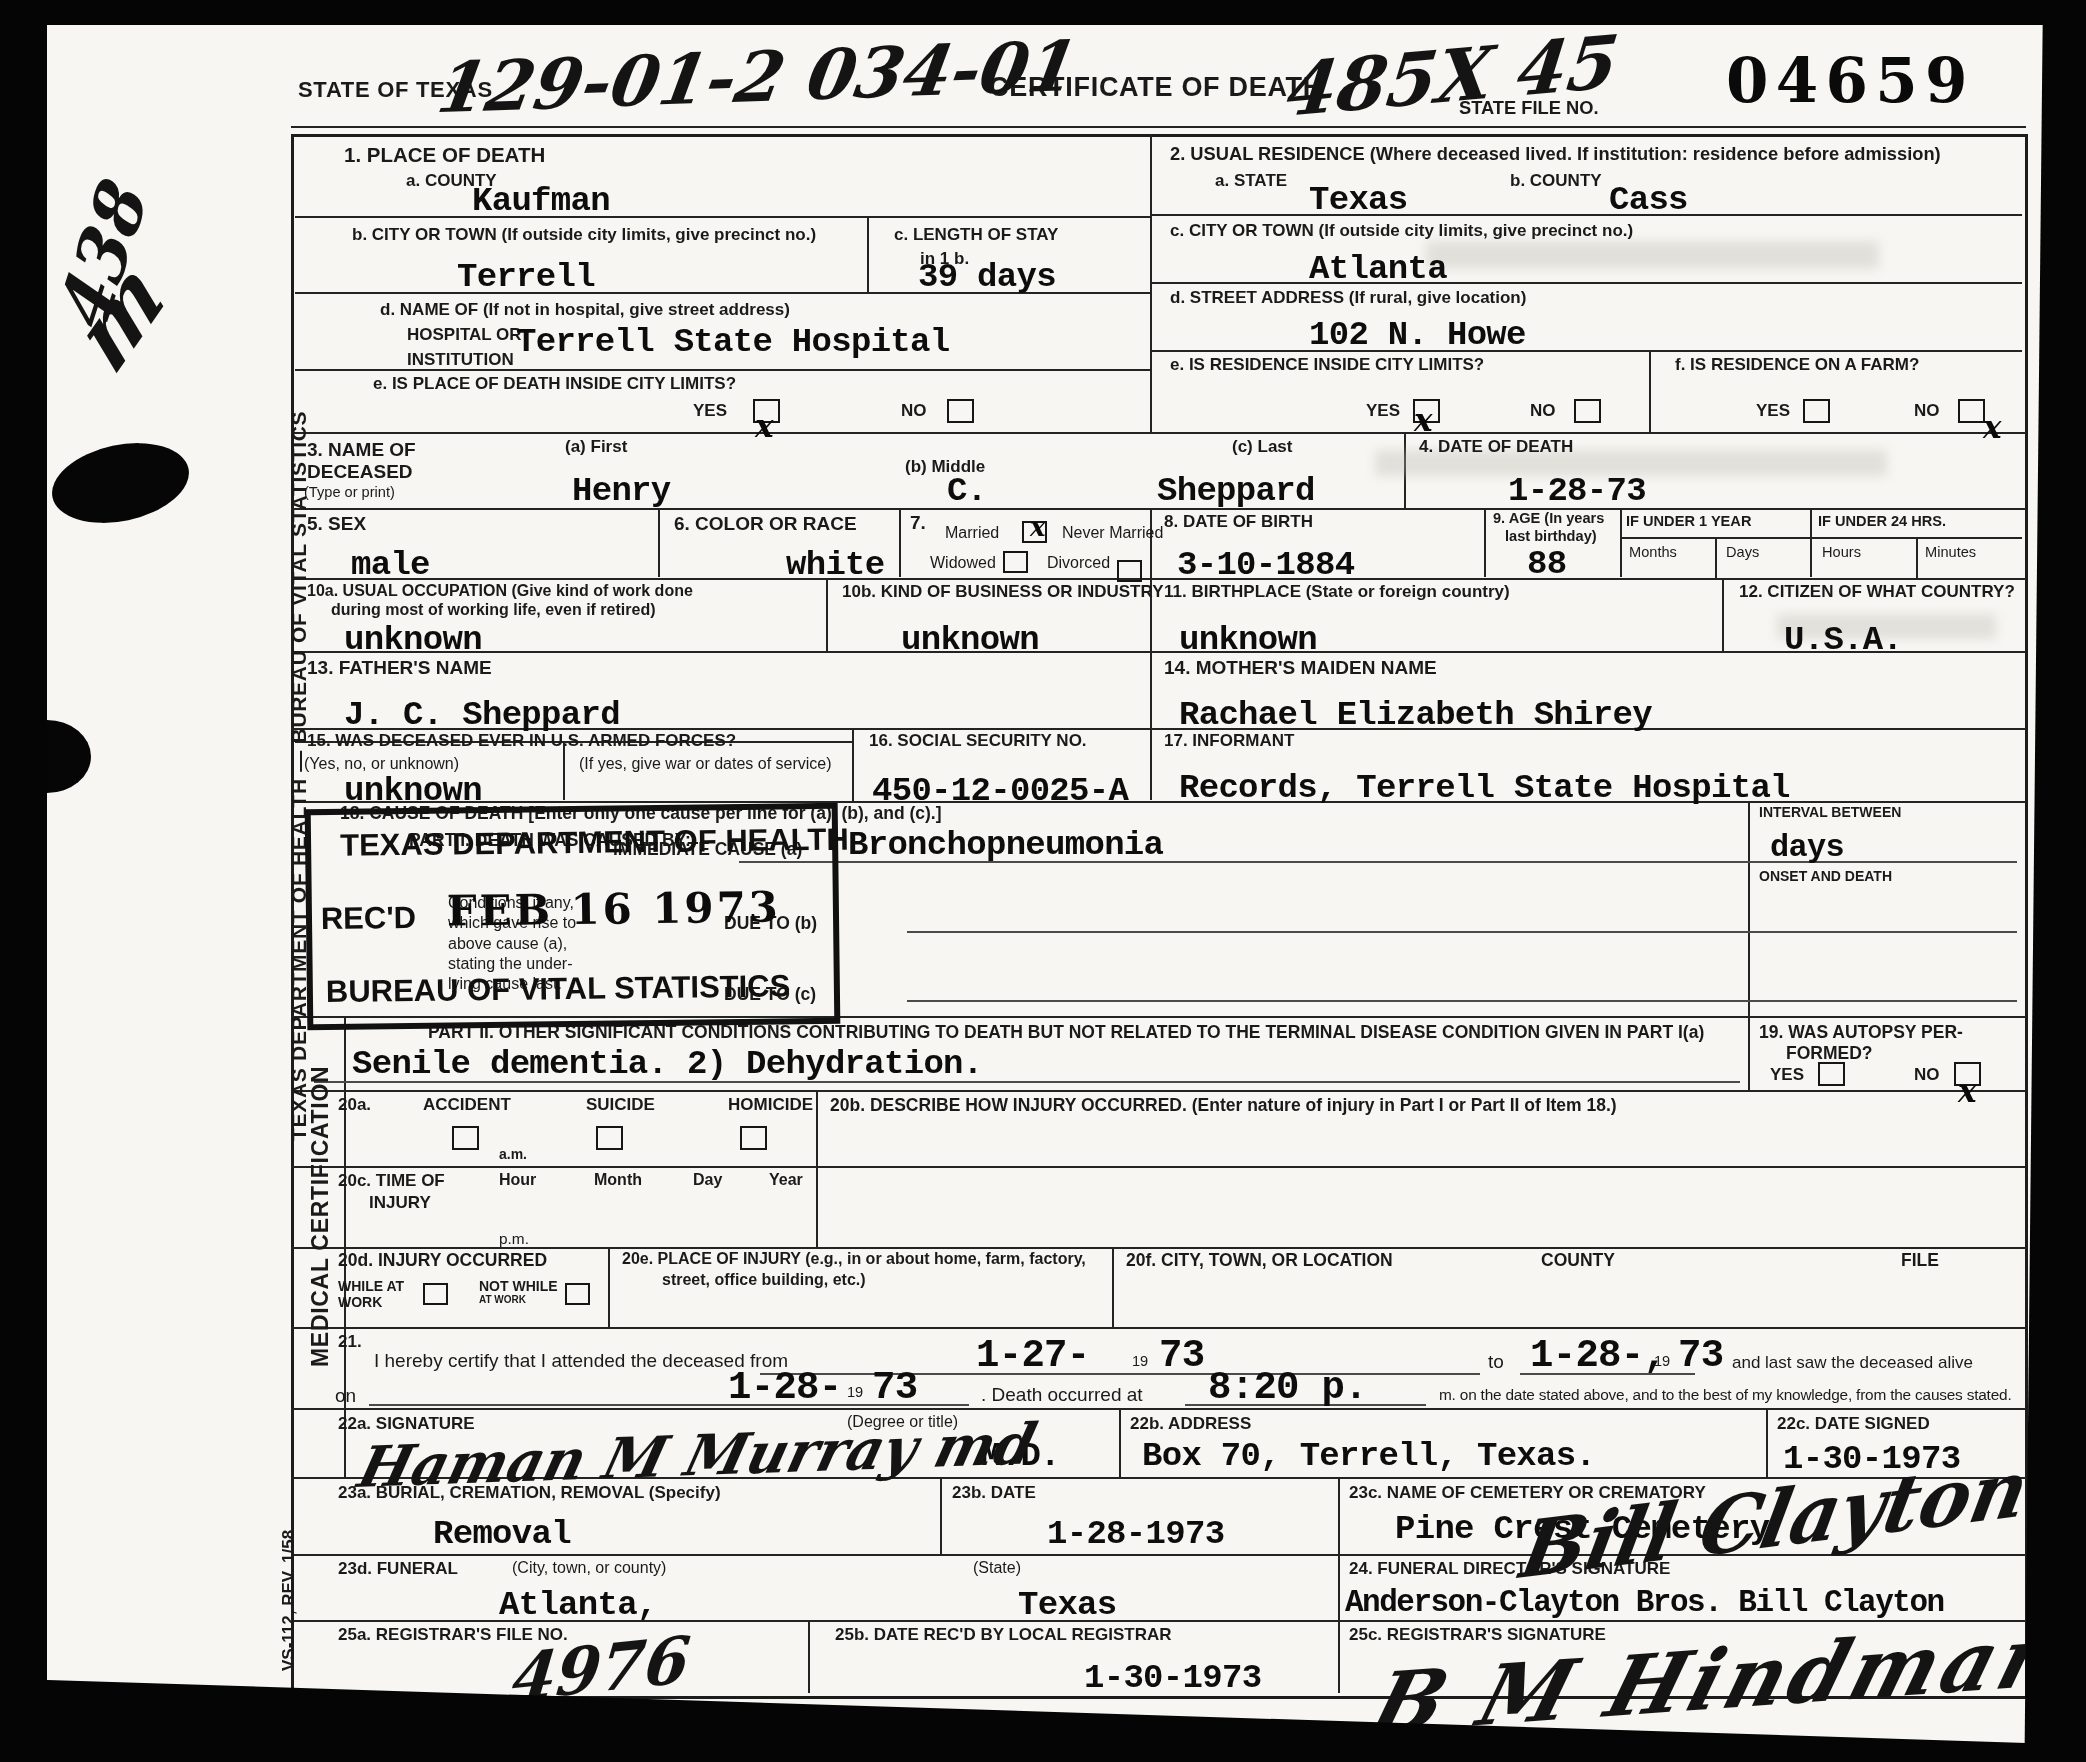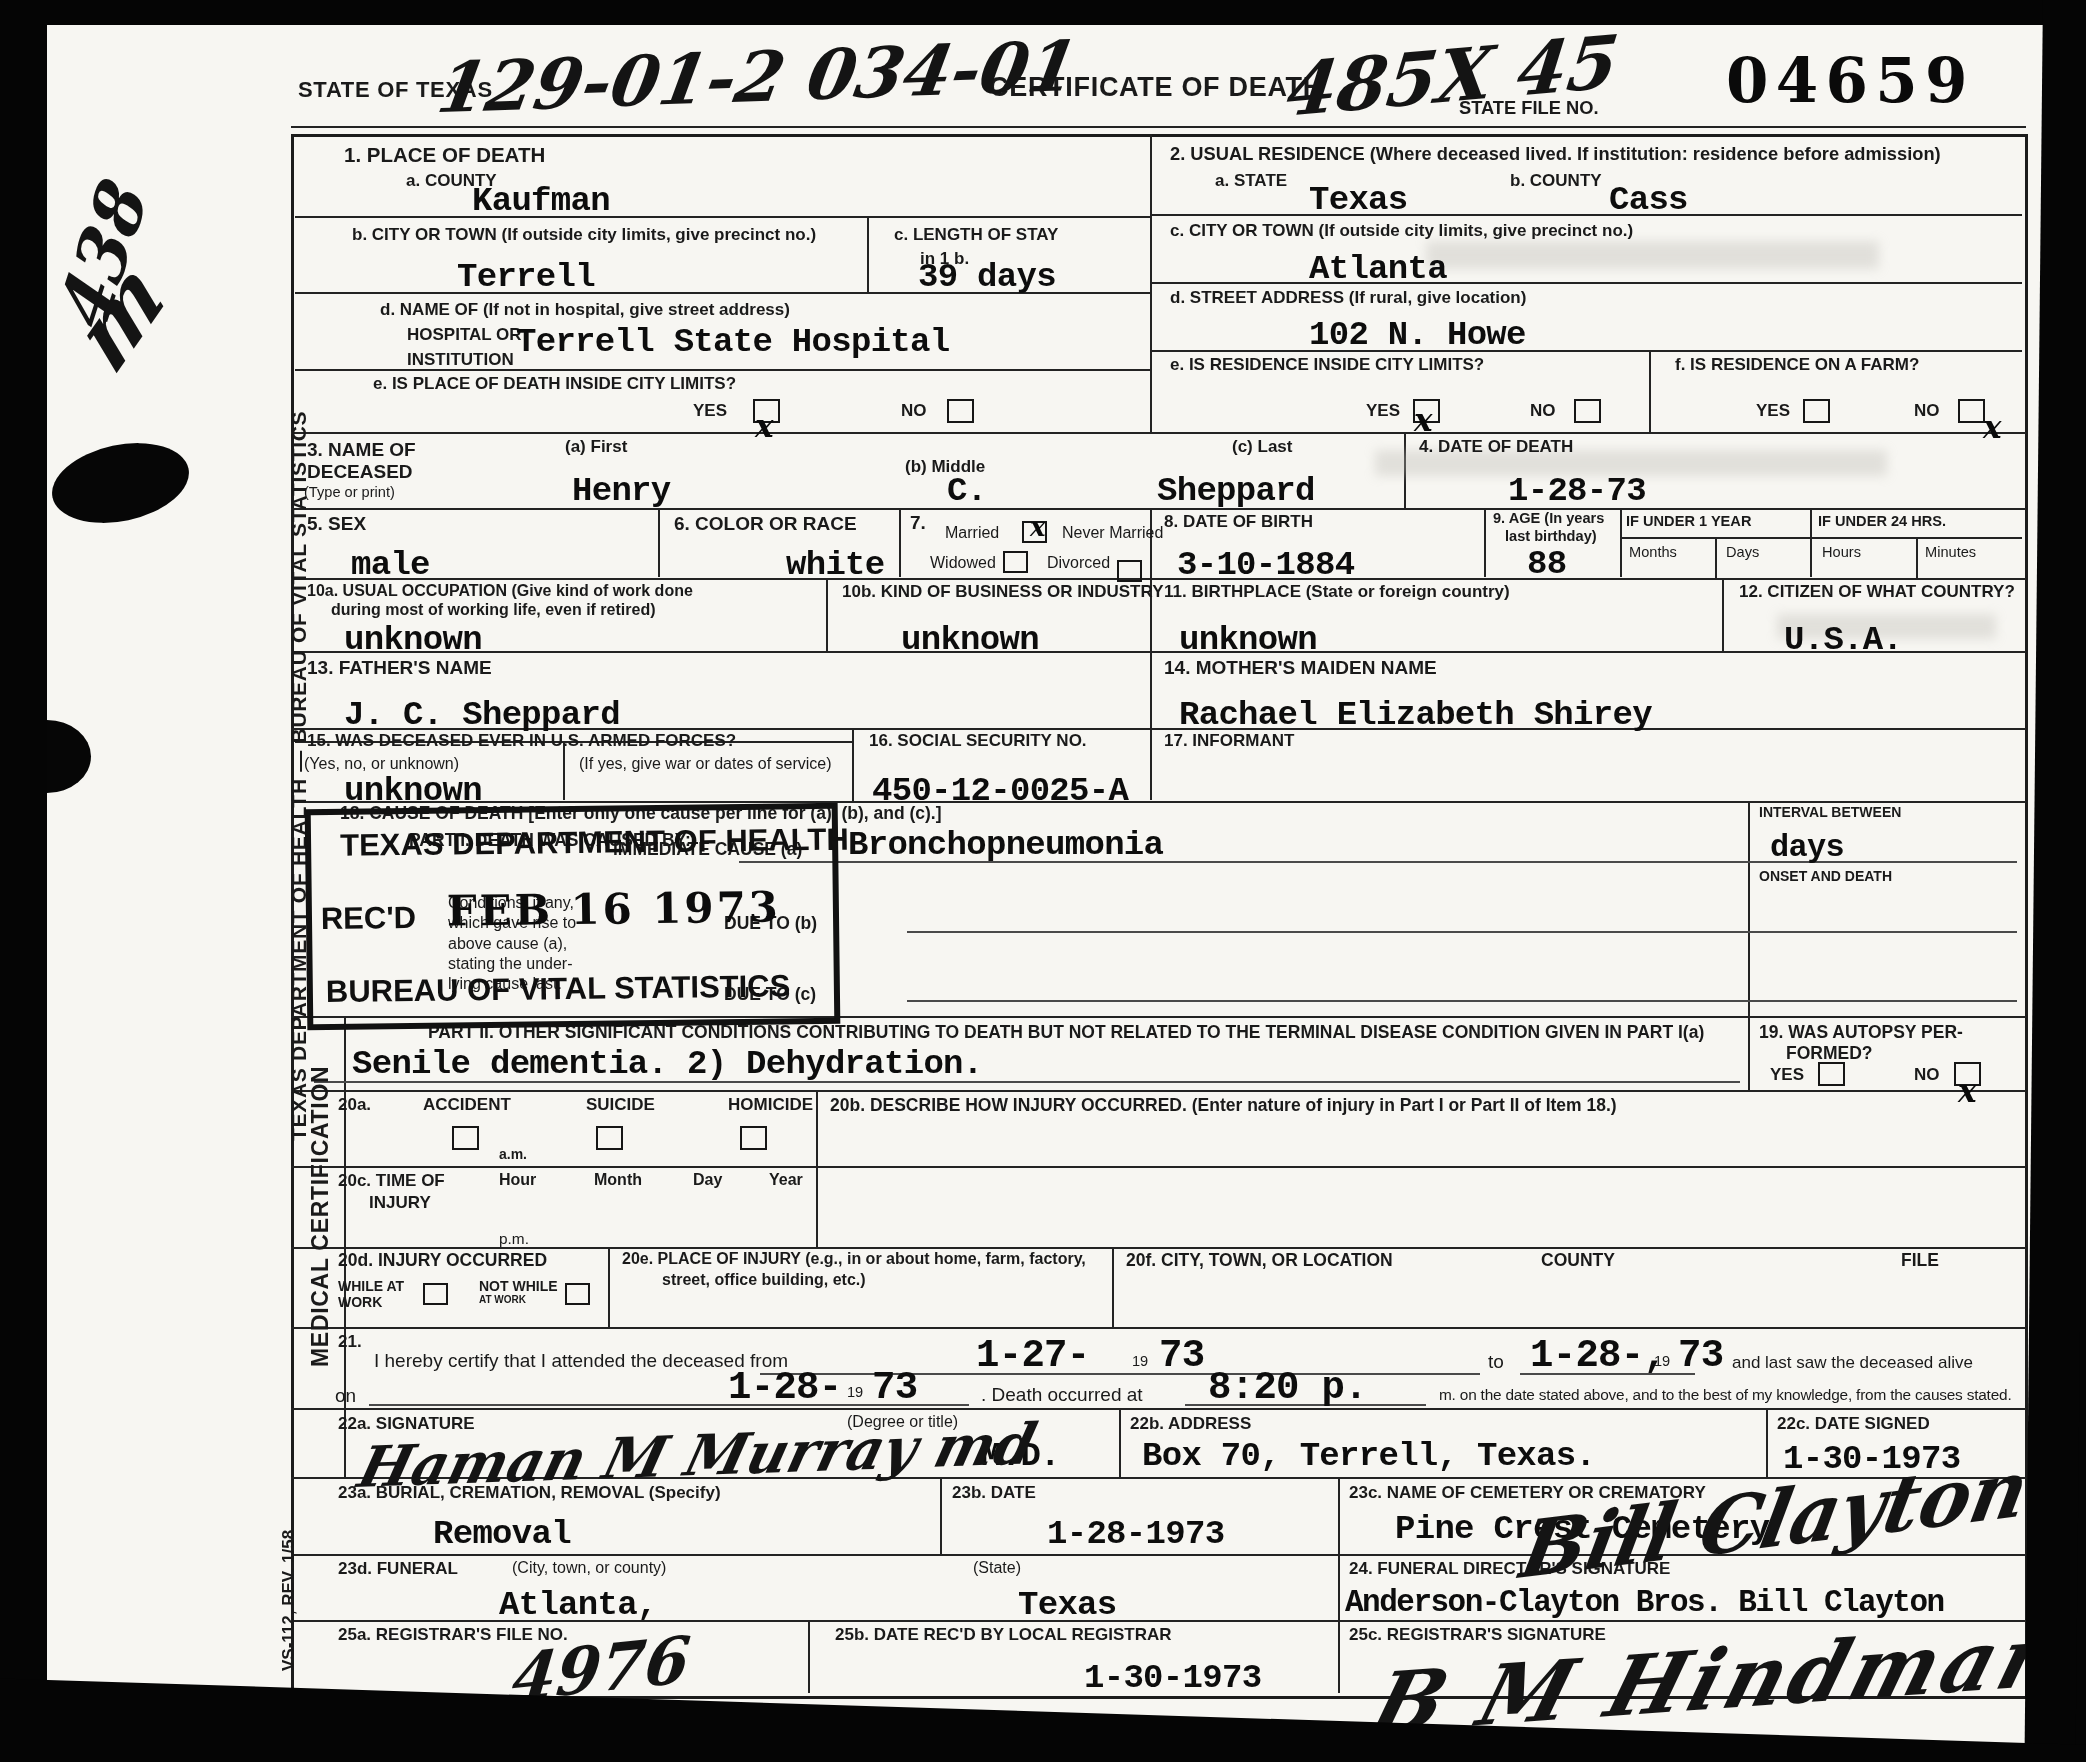--- a/index.html
+++ b/index.html
@@ -200,20 +200,21 @@
   <div class="a lbl" style="left:1164px;top:657px;">14.  MOTHER'S MAIDEN NAME</div>
   <div class="a val" style="left:1179px;top:698px;">Rachael Elizabeth Shirey</div>
 
   <div class="a lbl sm" style="left:307px;top:731px;">15.  WAS DECEASED EVER IN U.S. ARMED FORCES?</div>
   <div class="a lbl tiny" style="left:304px;top:755px;font-weight:400;font-size:16px;">(Yes, no, or unknown)</div>
   <div class="a lbl tiny" style="left:579px;top:755px;font-weight:400;font-size:16px;">(If yes, give war or dates of service)</div>
   <div class="a val" style="left:344px;top:774px;">unknown</div>
   <div class="a lbl sm" style="left:869px;top:731px;">16.  SOCIAL SECURITY NO.</div>
   <div class="a val" style="left:872px;top:774px;">450-12-0025-A</div>
   <div class="a lbl sm" style="left:1164px;top:731px;">17.  INFORMANT</div>
+  <div class="a val" style="left:1179px;top:771px;">Records, Terrell State Hospital</div>
 
   <div class="a lbl tiny" style="left:340px;top:803px;font-size:17.5px;">18. CAUSE OF DEATH [Enter only one cause per line for (a), (b), and (c).]</div>
   <div class="a lbl tiny" style="left:409px;top:830px;font-size:17.5px;">PART I. DEATH WAS CAUSED BY:</div>
   <div class="a lbl tiny" style="left:613px;top:839px;font-size:17.5px;">IMMEDIATE CAUSE (a)</div>
   <div class="a val" style="left:848px;top:828px;">Bronchopneumonia</div>
   <div class="a uline" style="left:739px;top:861px;width:1278px;"></div>
   <div class="a lbl tiny" style="left:448px;top:894px;font-weight:400;font-size:16px;">Conditions, if any,</div>
   <div class="a lbl tiny" style="left:448px;top:914px;font-weight:400;font-size:16px;">which gave rise to</div>
   <div class="a lbl tiny" style="left:448px;top:935px;font-weight:400;font-size:16px;">above cause (a),</div>
   <div class="a lbl tiny" style="left:448px;top:955px;font-weight:400;font-size:16px;">stating the under-</div>

